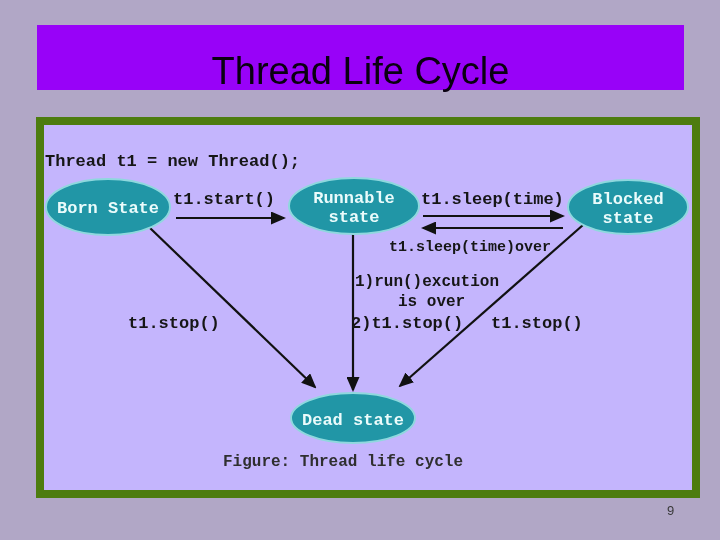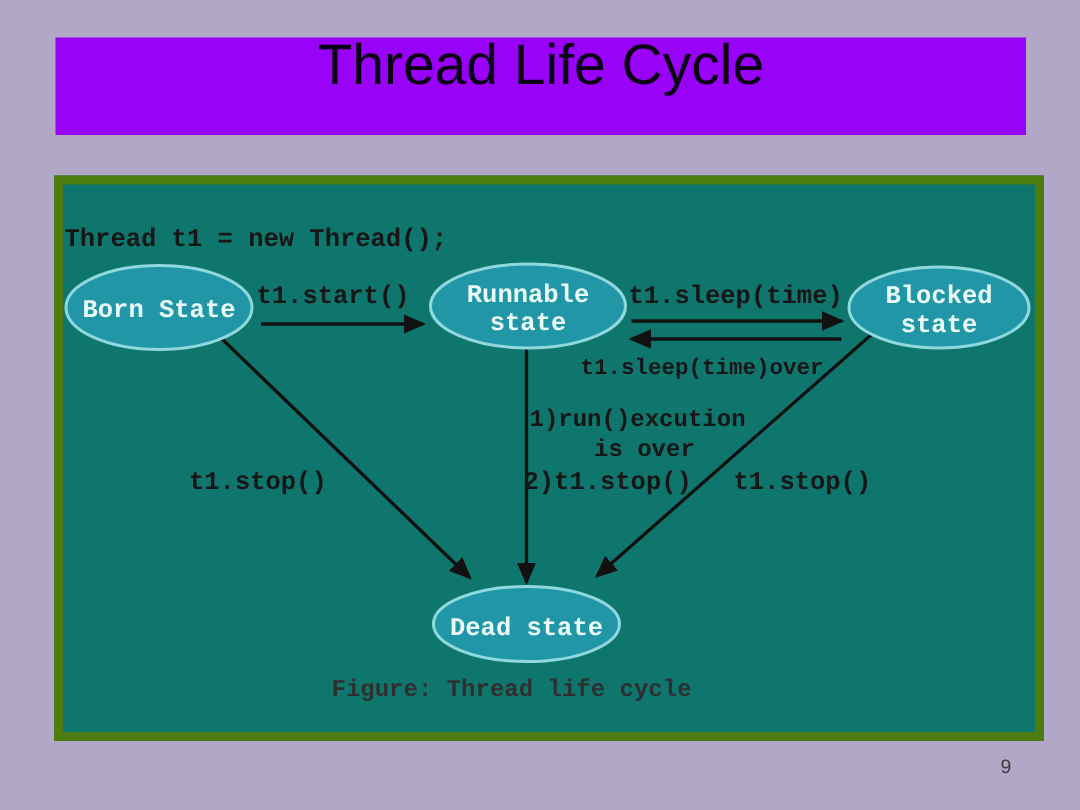--- a/index.html
+++ b/index.html
@@ -12,34 +12,34 @@
     position: relative;
     width: 720px; height: 540px;
     overflow: hidden;
     background: #B1A7C6;
   }
   .header-bar {
     position: absolute;
     left: 37px; top: 25px;
     width: 647px; height: 65px;
     background: #9802F8;
-    display: flex; align-items: flex-start; justify-content: center;
+    display: flex; align-items: flex-end; justify-content: center;
   }
   .slide-title {
     font-size: 38px;
     color: #0A0011;
     line-height: 1;
     white-space: nowrap;
   }
   .diagram-panel {
     position: absolute;
     left: 36px; top: 117px;
     width: 648px; height: 365px;
-    background: #0f766e;
-    border: 6px solid #4d7c0f;
+    background: #c4b5fd;
+    border: 8px solid #4d7c0f;
   }
   .diagram-panel svg { position: absolute; left: 0; top: 0; }
   .mono {
     font-family: "Liberation Mono", "DejaVu Sans Mono", monospace;
     font-weight: bold;
     fill: #161616;
   }
   .node-label {
     font-family: "Liberation Mono", "DejaVu Sans Mono", monospace;
     font-weight: bold;

